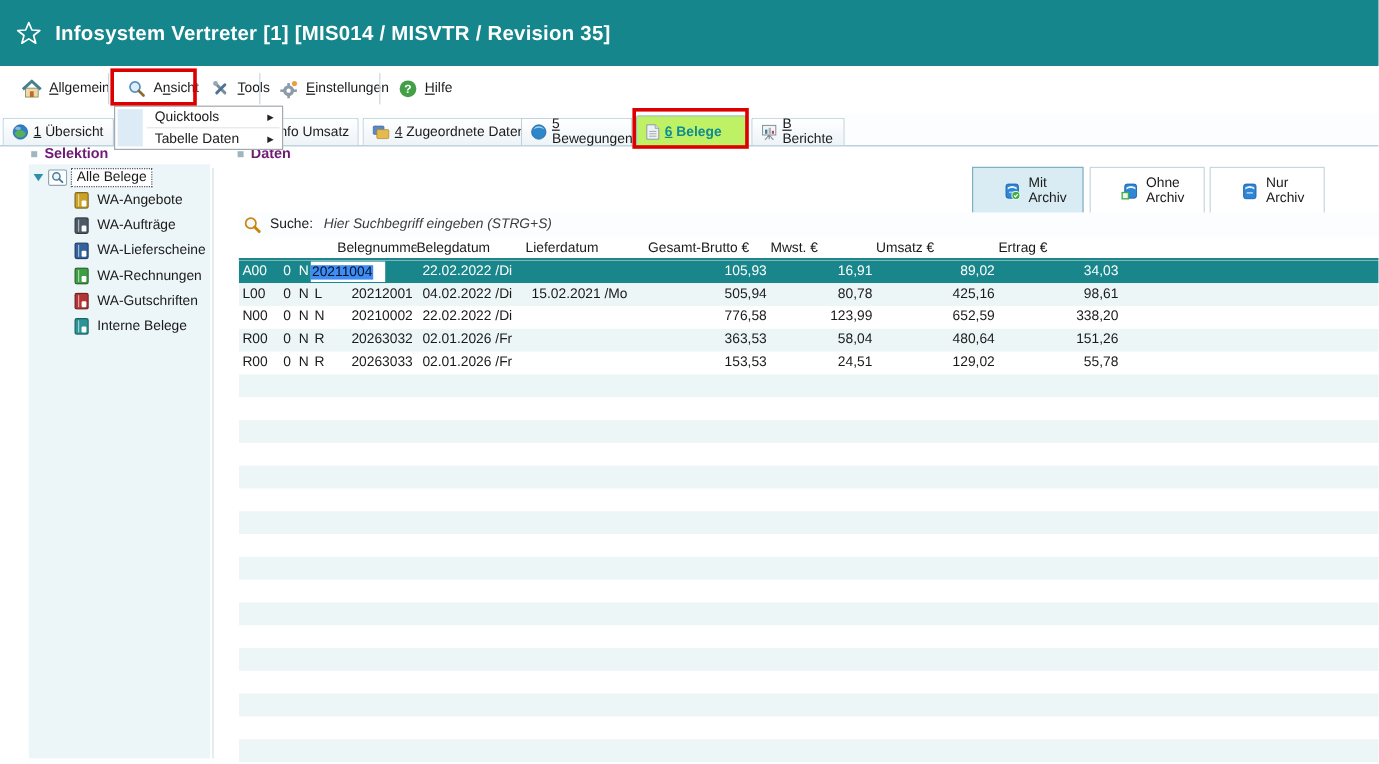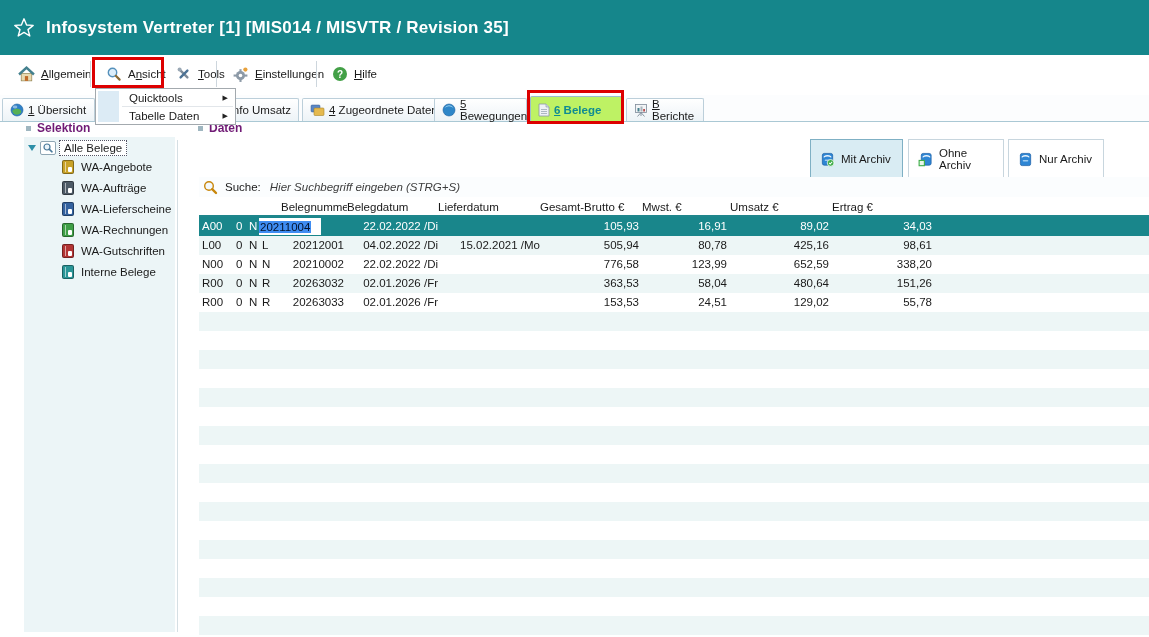--- a/index.html
+++ b/index.html
@@ -47,21 +47,21 @@
        border-top:6px solid #2e8fa8;margin:0 4px 0 2px;}
   .rootchip{margin-left:3px;border:1px dotted #556;background:#fff;padding:0 4px;line-height:14px;}
   .tree-item{position:absolute;left:38px;height:17px;display:flex;align-items:center;gap:7px;}
   .binder{position:relative;width:12px;height:14px;border-radius:2px;border:1px solid rgba(0,0,0,.35);
           box-sizing:border-box;flex:0 0 auto;}
   .binder:before{content:"";position:absolute;left:2px;top:1px;bottom:1px;width:1px;background:rgba(255,255,255,.55);}
   .binder:after{content:"";position:absolute;right:1px;bottom:1px;width:4px;height:5px;background:#fff;border-radius:1px;}
   .splitter{position:absolute;left:177px;top:140px;width:1px;height:492px;background:#d5dfe4;}
   
   .archbar{position:absolute;left:810px;top:139px;display:flex;}
-  .archbtn{height:40px;display:flex;align-items:center;gap:6px;padding:0 9px;box-sizing:border-box;
+  .archbtn{height:40px;display:flex;align-items:center;gap:6px;padding:0 25px;box-sizing:border-box;
            background:#fff;border:1px solid #c8d6de;}
   .archbtn.b1{width:93px;margin-right:5px;}
   .archbtn.b2{width:96px;margin-right:4px;}
   .archbtn.b3{width:96px;}
   .archbtn.sel{background:#d9ecf3;border:1px solid #7fb0c4;}
   
   .searchrow{position:absolute;left:199px;top:177px;width:950px;height:20px;display:flex;align-items:center;gap:7px;padding-left:4px;box-sizing:border-box;background:#fbfdfe;}
   .searchrow input{border:none;outline:none;background:transparent;font:inherit;width:420px;color:#1a1a1a;}
   .searchrow input::placeholder{font-style:italic;color:#3c3c3c;opacity:1;}
   
@@ -69,21 +69,21 @@
   .thead{position:absolute;left:199px;top:199px;width:950px;height:16px;border-bottom:2px solid #1f868c;
          box-sizing:content-box;line-height:16px;}
   .thead .hc{white-space:nowrap;overflow:hidden;}
   .hc.gray{color:#98a2ab;margin-top:41px;}
   .rows{position:absolute;left:199px;top:217px;width:950px;height:420px;overflow:hidden;}
   .trow{position:relative;height:19px;line-height:19px;white-space:nowrap;}
   .trow.stripe{background:#edf6f6;}
   .trow.selected{background:#19868b;color:#fff;}
   .c{overflow:hidden;}
   .c.pl{padding-left:3px;}
-  .c.ind{padding-left:5px;text-align:right;}
+  .c.ind{padding-left:5px;}
   .c.num{text-align:right;padding-right:3px;}
   .editbox{position:absolute;left:60px;top:1px;width:62px;height:17px;background:#fff;display:flex;align-items:center;line-height:normal;}
   .editbox .selTxt{background:#3f8df2;color:#03122b;padding:0 1px;}
   .icon{display:inline-flex;flex:0 0 auto;}
 </style>
 </head>
 <body>
 
 <div id="app">
 

